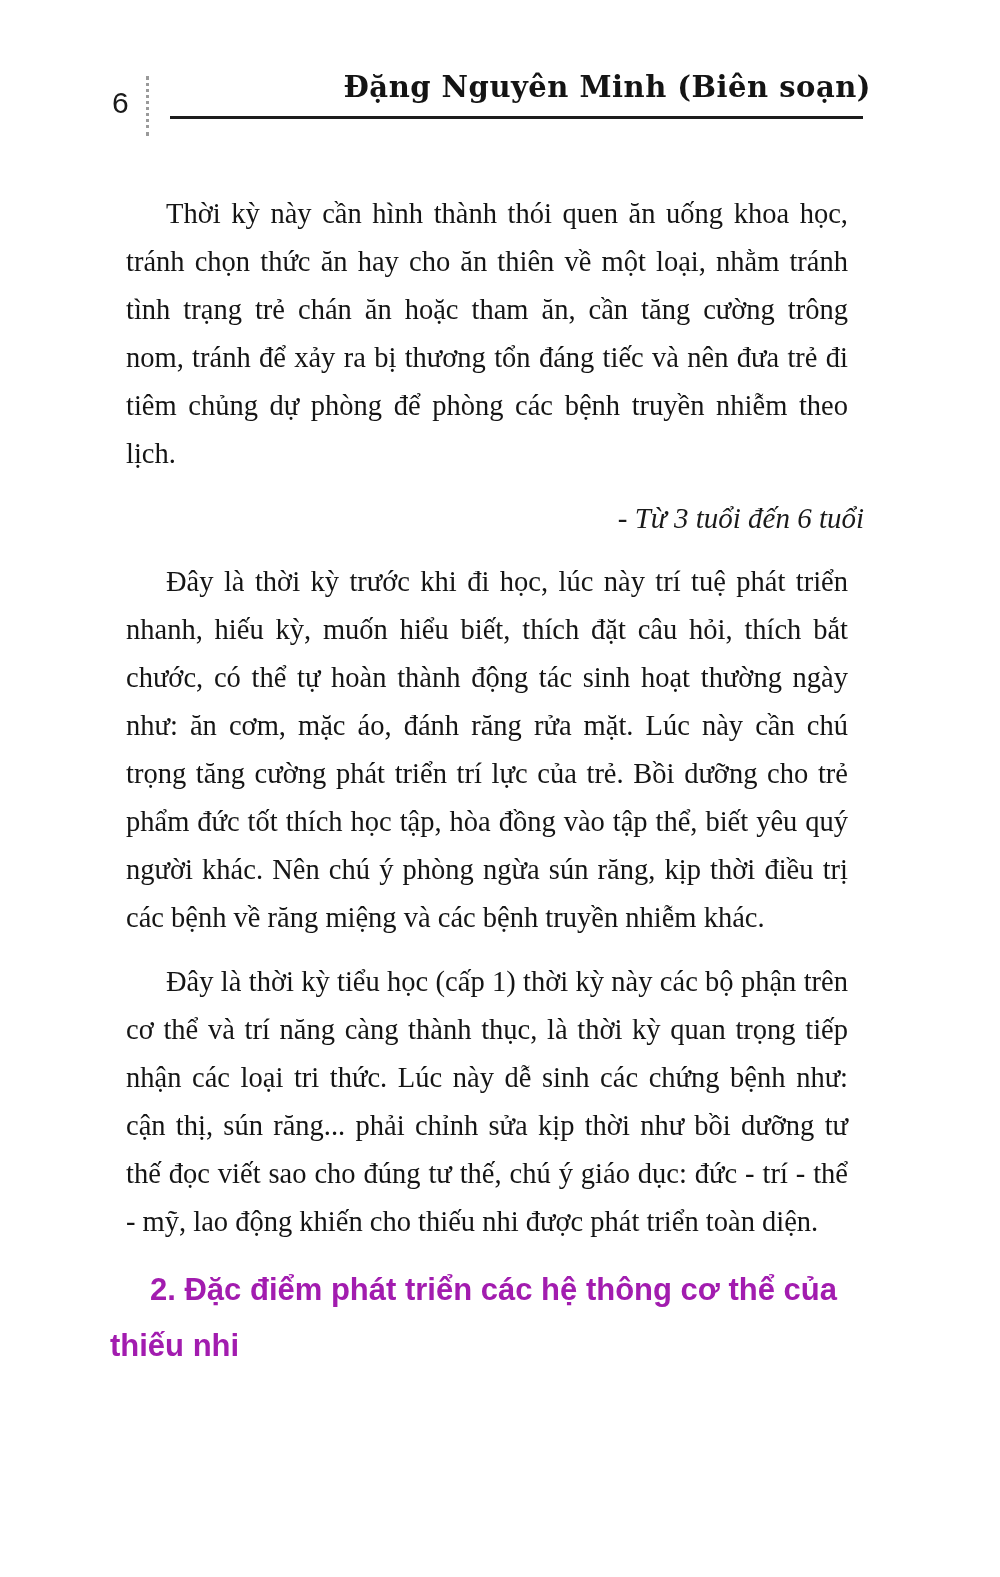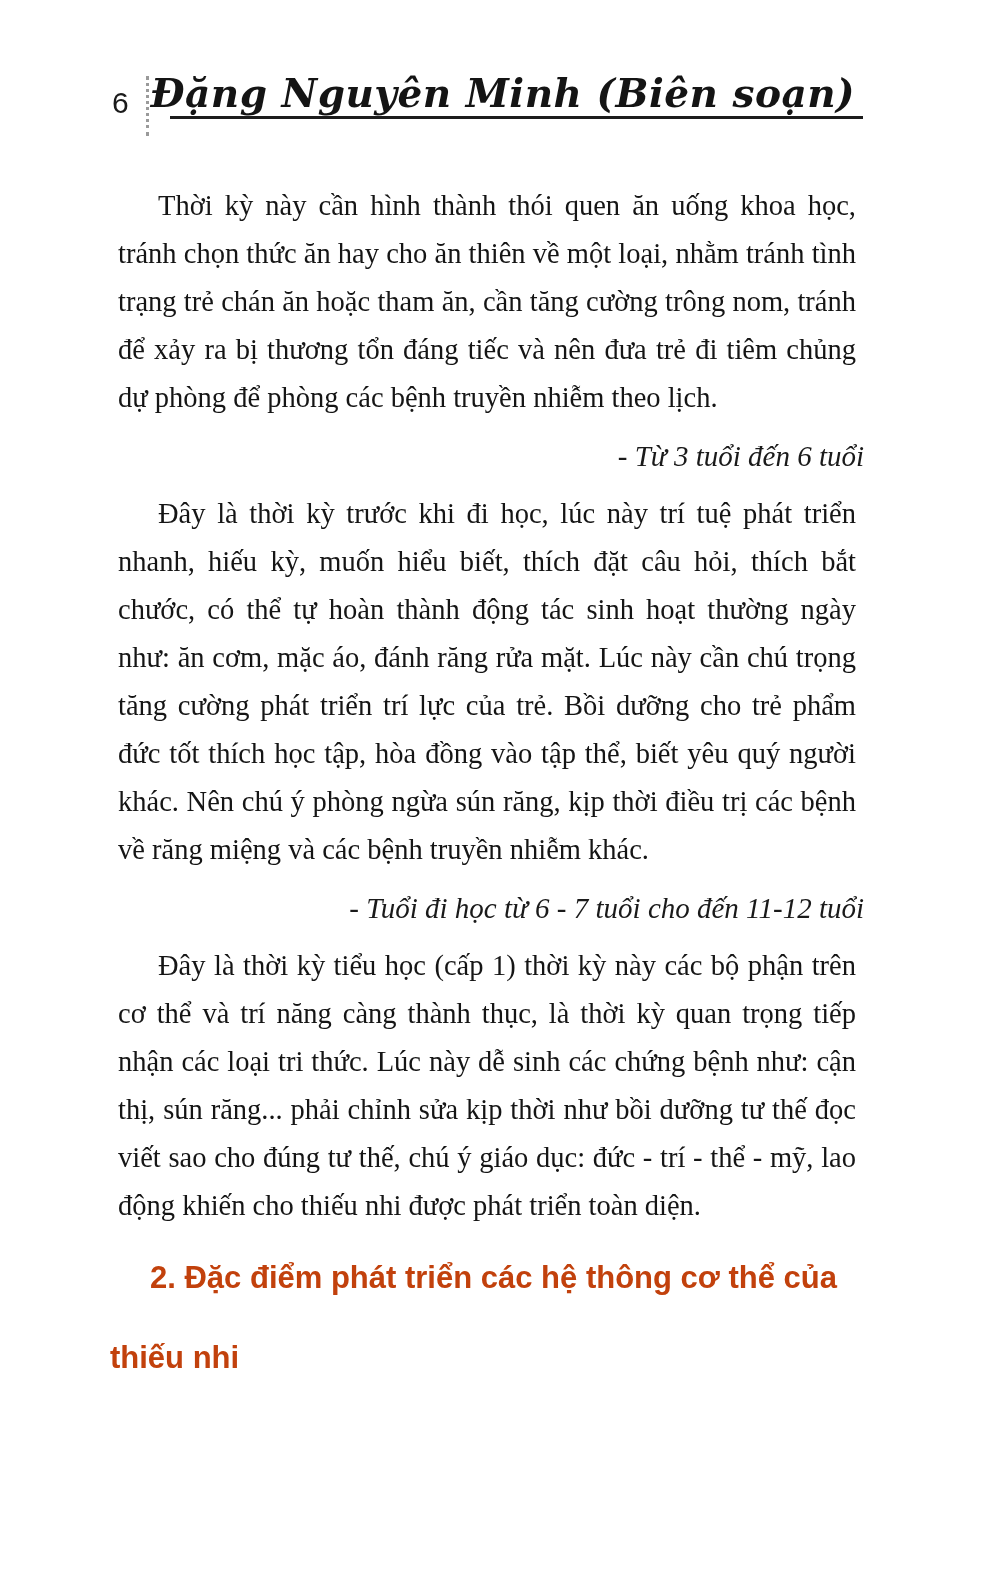--- a/index.html
+++ b/index.html
@@ -32,67 +32,66 @@
   .dotted-divider {
     position: absolute;
     left: 146px;
     top: 76px;
     height: 60px;
     width: 0;
     border-left: 3px dotted #9a9a9a;
   }
   .author {
     position: absolute;
-    right: 145px;
+    right: 129px;
     top: 70px;
     font-family: "DejaVu Serif", serif;
-    font-style: italic;
     font-weight: bold;
-    font-size: 39px;
+    font-size: 29px;
     letter-spacing: 0.5px;
     color: #141414;
     white-space: nowrap;
   }
   .header-rule {
     position: absolute;
     left: 170px;
     right: 137px;
     top: 116px;
     height: 3px;
     background: #1c1c1c;
   }
   
   .content {
     padding: 52px 136px 0 110px;
   }
   .body-p {
-    margin: 8px;
+    margin: 16px;
     font-size: 28.5px;
     line-height: 48px;
     text-align: justify;
     text-indent: 40px;
     color: #151515;
   }
   .sub {
     margin: 10px 0;
     font-size: 29px;
     line-height: 48px;
     font-style: italic;
     text-indent: 38px;
     color: #1a1a1a;
     text-align: right;
   }
   .section-heading {
     margin: 8px 0 14px;
     font-family: "Liberation Sans", sans-serif;
     font-weight: bold;
     font-size: 31px;
-    line-height: 80px;
+    line-height: 56px;
     text-indent: 40px;
-    color: #c2410c;
+    color: #a21caf;
     text-align: left;
   }
 </style>
 </head>
 <body>
 
 <div class="page">
 
   <header class="header">
     <span class="page-num">6</span>
@@ -101,21 +100,20 @@
     <div class="header-rule"></div>
   </header>
 
   <main class="content">
     <p class="body-p">Thời kỳ này cần hình thành thói quen ăn uống khoa học, tránh chọn thức ăn hay cho ăn thiên về một loại, nhằm tránh tình trạng trẻ chán ăn hoặc tham ăn, cần tăng cường trông nom, tránh để xảy ra bị thương tổn đáng tiếc và nên đưa trẻ đi tiêm chủng dự phòng để phòng các bệnh truyền nhiễm theo lịch.</p>
 
     <p class="sub">- Từ 3 tuổi đến 6 tuổi</p>
 
     <p class="body-p">Đây là thời kỳ trước khi đi học, lúc này trí tuệ phát triển nhanh, hiếu kỳ, muốn hiểu biết, thích đặt câu hỏi, thích bắt chước, có thể tự hoàn thành động tác sinh hoạt thường ngày như: ăn cơm, mặc áo, đánh răng rửa mặt. Lúc này cần chú trọng tăng cường phát triển trí lực của trẻ. Bồi dưỡng cho trẻ phẩm đức tốt thích học tập, hòa đồng vào tập thể, biết yêu quý người khác. Nên chú ý phòng ngừa sún răng, kịp thời điều trị các bệnh về răng miệng và các bệnh truyền nhiễm khác.</p>
 
-    <p class="sub">- Tuổi đi học từ 6 - 7 tuổi cho đến 11-12 tuổi</p>
 
     <p class="body-p">Đây là thời kỳ tiểu học (cấp 1) thời kỳ này các bộ phận trên cơ thể và trí năng càng thành thục, là thời kỳ quan trọng tiếp nhận các loại tri thức. Lúc này dễ sinh các chứng bệnh như: cận thị, sún răng... phải chỉnh sửa kịp thời như bồi dưỡng tư thế đọc viết sao cho đúng tư thế, chú ý giáo dục: đức - trí - thể - mỹ, lao động khiến cho thiếu nhi được phát triển toàn diện.</p>
 
     <h2 class="section-heading">2. Đặc điểm phát triển các hệ thông cơ thể của thiếu nhi</h2>
 
   </main>
 
 </div>
 
 </body></html>

